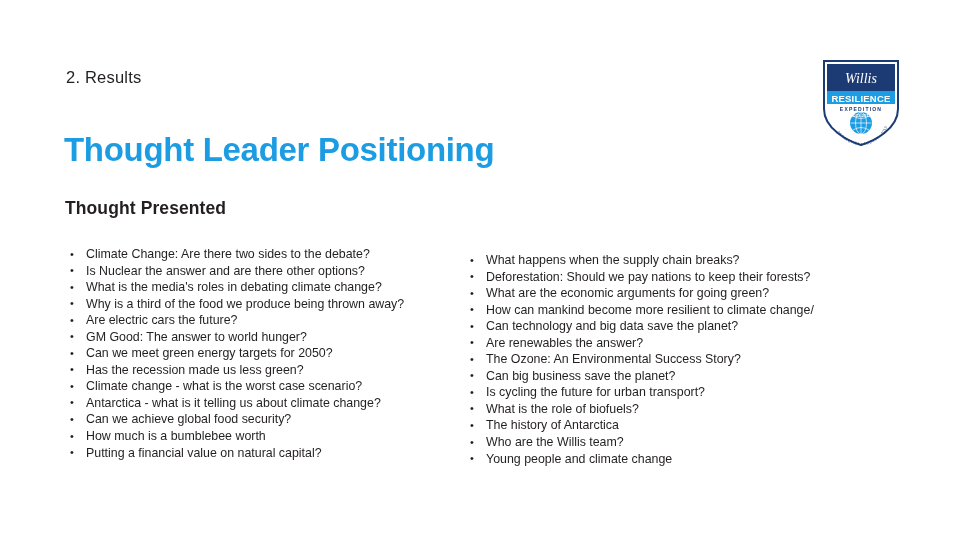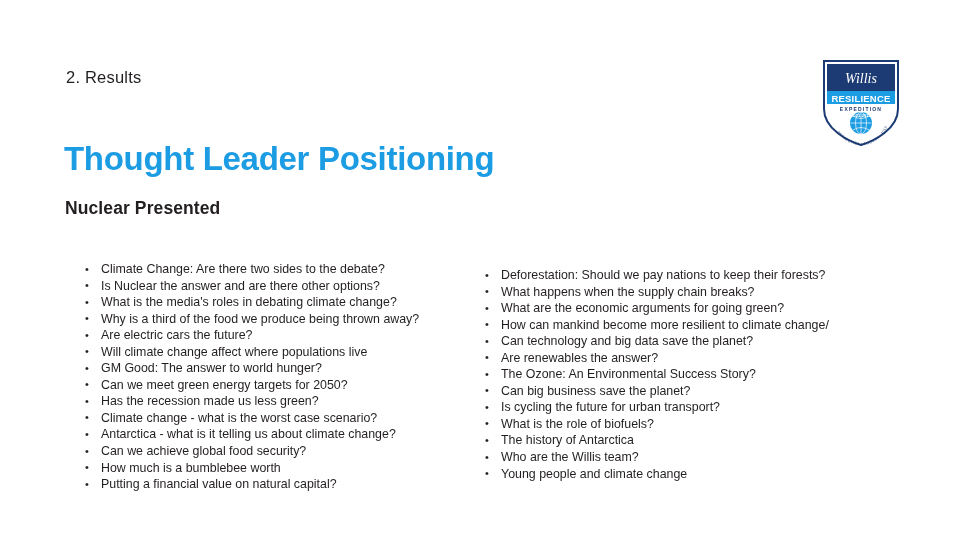--- a/index.html
+++ b/index.html
@@ -31,39 +31,38 @@
     letter-spacing: 0.2px;
   }
   .slide-title {
     position: absolute;
     left: 64px;
     top: 131px;
     font-size: 33px;
     font-weight: bold;
     color: #1b9ce3;
     letter-spacing: -0.3px;
-    margin-top: 9px;
   }
   .subtitle {
     position: absolute;
     left: 65px;
     top: 198px;
     font-size: 17.5px;
     font-weight: bold;
     color: #231f20;
     letter-spacing: 0.1px;
   }
   .col {
     position: absolute;
     top: 246px;
   }
   .col-left { left: 68px; width: 380px; }
   .col-right { left: 468px; width: 400px; }
   ul.topics {
-    margin: 15px;
+    margin: 0;
     padding: 0;
     list-style: none;
   }
   ul.topics li {
     position: relative;
     padding-left: 18px;
     font-size: 12.4px;
     line-height: 16.55px;
     color: #231f20;
   }
@@ -88,45 +87,44 @@
 </style>
 </head>
 <body>
 
 <div class="slide">
 
   <div class="section-label">2. Results</div>
 
   <div class="slide-title">Thought Leader Positioning</div>
 
-  <div class="subtitle">Nuclear Presented</div>
+  <div class="subtitle">Thought Presented</div>
 
   <div class="col col-left">
     <ul class="topics">
       <li>Climate Change: Are there two sides to the debate?</li>
       <li>Is Nuclear the answer and are there other options?</li>
       <li>What is the media's roles in debating climate change?</li>
       <li>Why is a third of the food we produce being thrown away?</li>
       <li>Are electric cars the future?</li>
-      <li>Will climate change affect where populations live</li>
       <li>GM Good: The answer to world hunger?</li>
       <li>Can we meet green energy targets for 2050?</li>
       <li>Has the recession made us less green?</li>
       <li>Climate change - what is the worst case scenario?</li>
       <li>Antarctica - what is it telling us about climate change?</li>
       <li>Can we achieve global food security?</li>
       <li>How much is a bumblebee worth</li>
       <li>Putting a financial value on natural capital?</li>
     </ul>
   </div>
 
   <div class="col col-right" style="top:252px;">
     <ul class="topics">
+      <li>What happens when the supply chain breaks?</li>
       <li>Deforestation: Should we pay nations to keep their forests?</li>
-      <li>What happens when the supply chain breaks?</li>
       <li>What are the economic arguments for going green?</li>
       <li>How can mankind become more resilient to climate change/</li>
       <li>Can technology and big data save the planet?</li>
       <li>Are renewables the answer?</li>
       <li>The Ozone: An Environmental Success Story?</li>
       <li>Can big business save the planet?</li>
       <li>Is cycling the future for urban transport?</li>
       <li>What is the role of biofuels?</li>
       <li>The history of Antarctica</li>
       <li>Who are the Willis team?</li>

